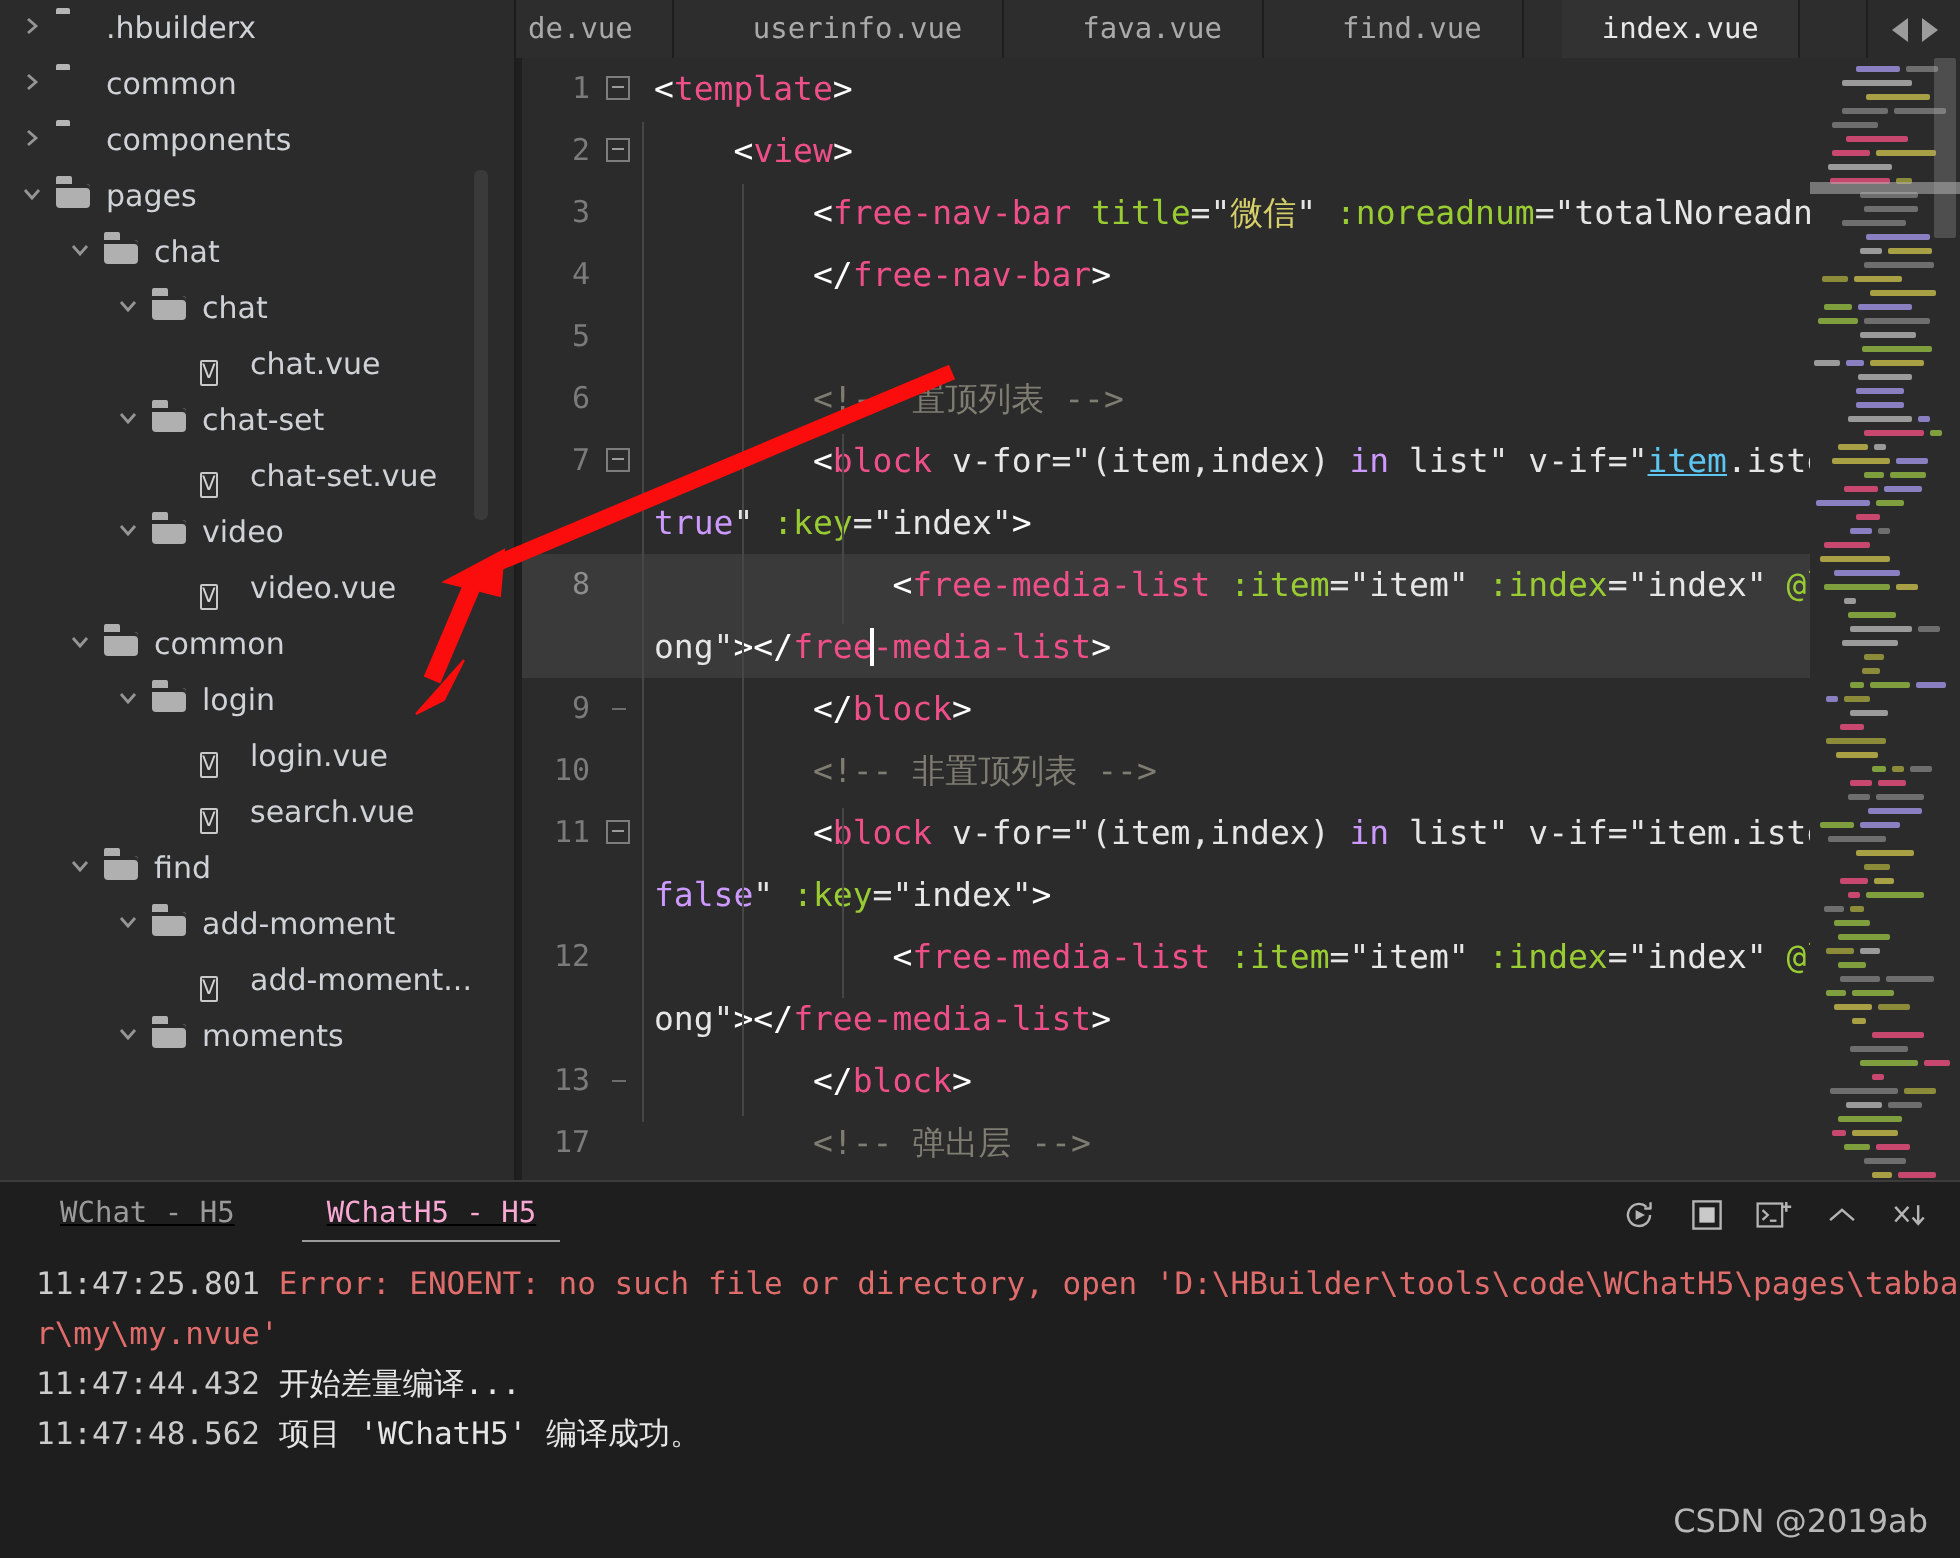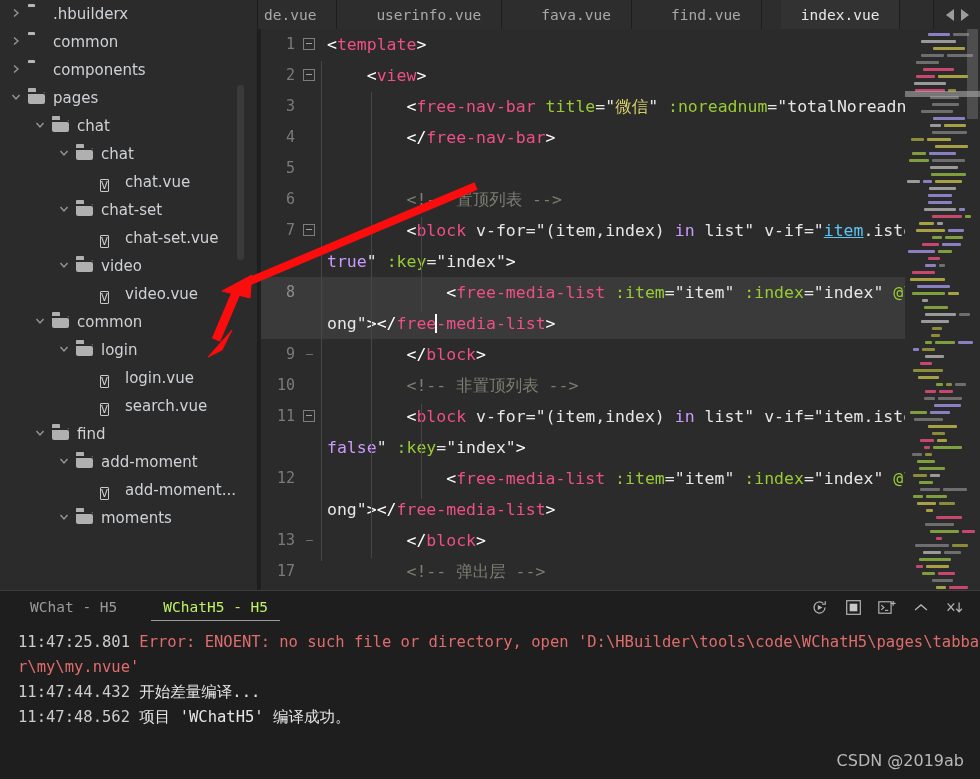--- a/index.html
+++ b/index.html
@@ -308,30 +308,31 @@
     background: #1e1e1e;
     border-top: 1px solid #3c3c3c;
   }
   #console-tabs {
     position: relative;
     height: 33px;
     display: flex;
     align-items: center;
     padding-left: 18px;
     gap: 0;
+    text-decoration: underline;
   }
   .ctab {
     font-family: "DejaVu Sans Mono", monospace;
     font-size: 14.5px;
     color: #9a9a9a;
     padding: 4px 12px 6px 12px;
     white-space: nowrap;
   }
   .ctab.active {
-    color: #bef264;
+    color: #f9a8d4;
     border-bottom: 1px solid #9b9b9b;
     padding-bottom: 5px;
   }
   #console-tools {
     position: absolute;
     right: 16px; top: 0;
     height: 33px;
     display: flex;
     align-items: center;
     gap: 16px;

